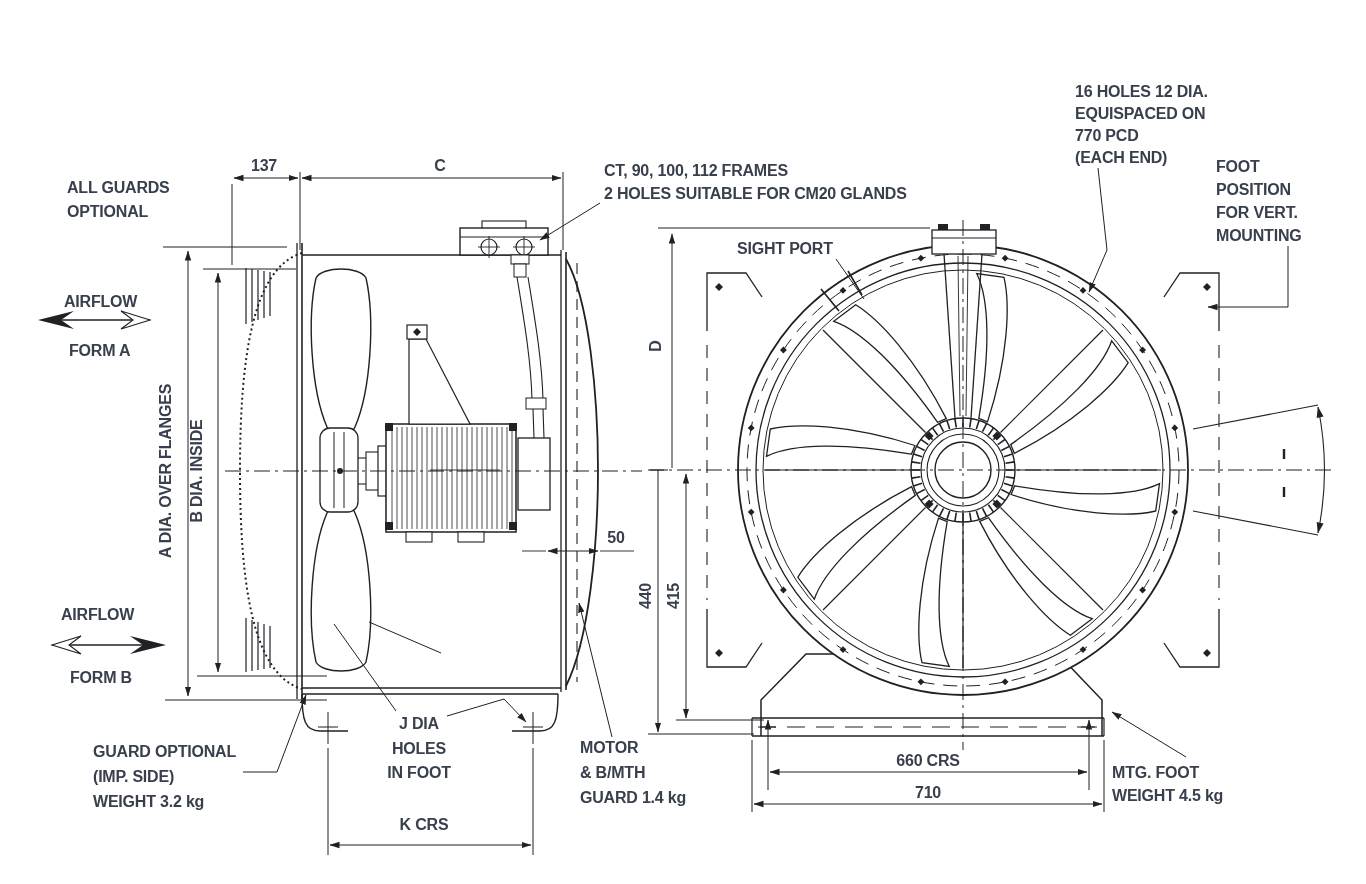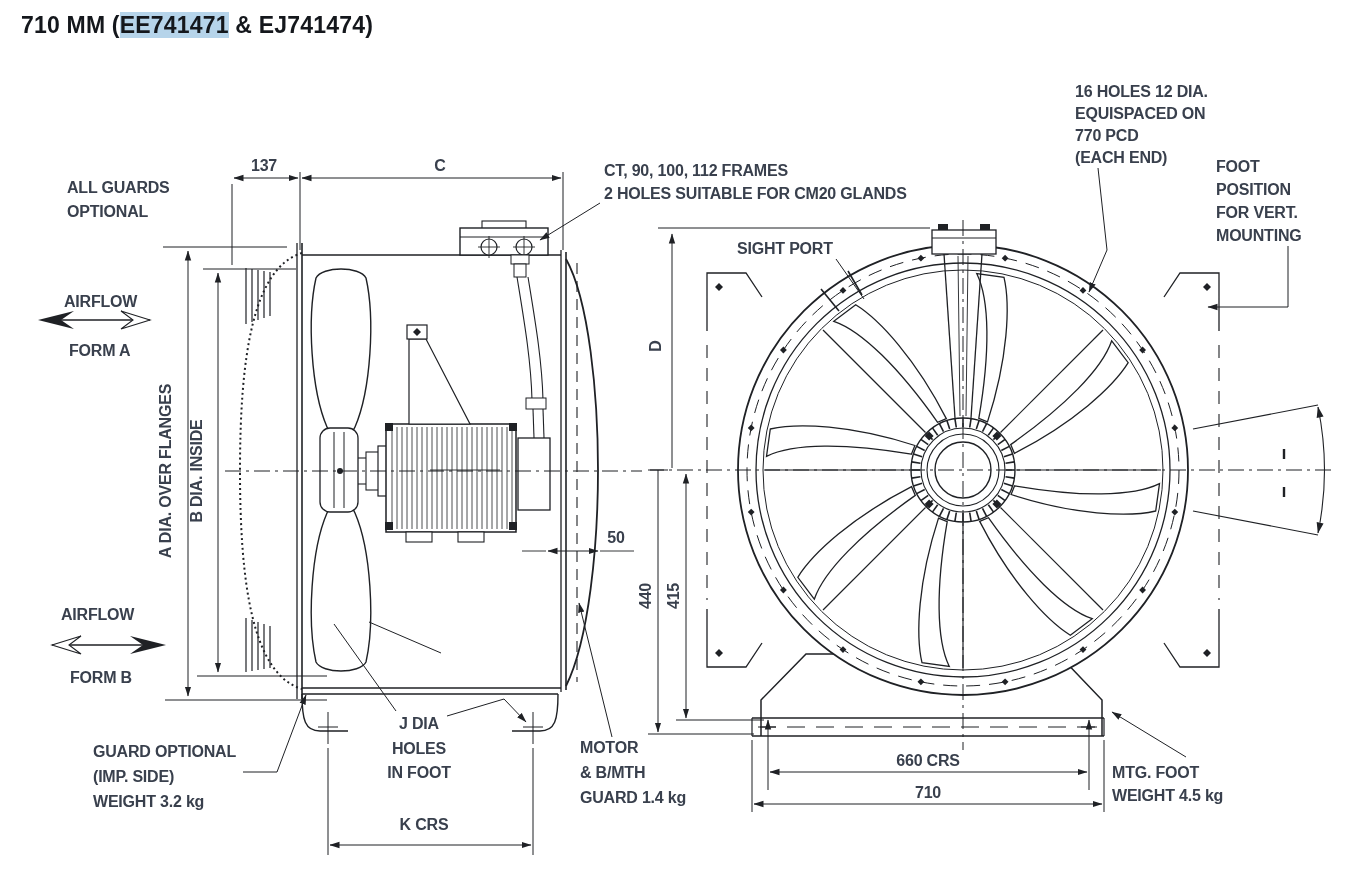--- a/index.html
+++ b/index.html
@@ -13,21 +13,20 @@
            fill:#39404d;letter-spacing:-0.2px;}
   .ln{stroke:#1f2125;fill:none;}
   .fl{fill:#1f2125;stroke:none;}
   .wh{fill:#ffffff;stroke:#1f2125;}
 </style>
 </head>
 <body>
 
 <div id="stage">
 
-  <div class="title"><span>710 MM (</span><span class="hl">EE741471</span><span> &amp; EJ741474)</span></div>
 
   <svg width="1366" height="884" viewBox="0 0 1366 884">
     <defs>
       <marker id="aE" orient="auto" markerWidth="11" markerHeight="8" refX="9.5" refY="4">
         <path d="M0,0.8 L10,4 L0,7.2 Z" fill="#1f2125"></path>
       </marker>
       <marker id="aS" orient="auto" markerWidth="11" markerHeight="8" refX="0.5" refY="4">
         <path d="M10,0.8 L0,4 L10,7.2 Z" fill="#1f2125"></path>
       </marker>
     </defs>

